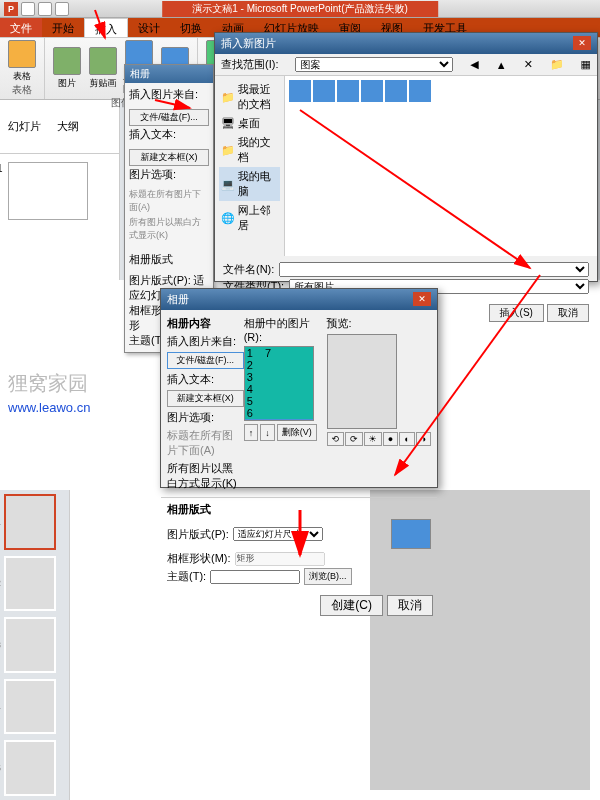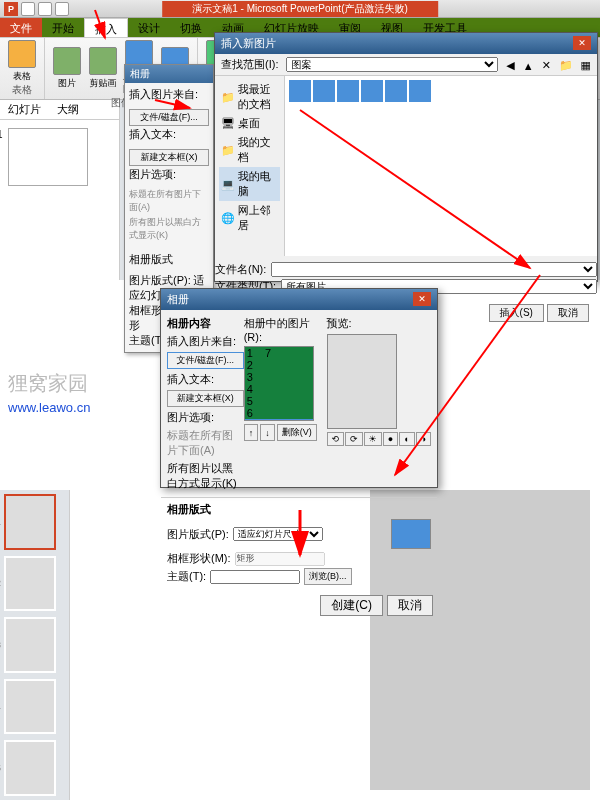--- a/index.html
+++ b/index.html
@@ -1,68 +1,68 @@
 <!DOCTYPE html>
 <html><head>
 <meta charset="utf-8">
 <style>
 *{margin:0;padding:0;box-sizing:border-box;font-family:"Microsoft YaHei",SimSun,Arial,sans-serif;font-size:11px}
 body{width:600px;height:800px;background:#fff;position:relative;overflow:hidden}
 .titlebar{height:18px;background:linear-gradient(#e8e8e8,#d0d0d0);display:flex;align-items:center;padding:0 4px;gap:3px;border-bottom:1px solid #aaa}
 .titlebar .qat-icon{width:14px;height:14px;background:#fff;border:1px solid #999;border-radius:2px}
 .titlebar .p-icon{background:#d04424;color:#fff;width:14px;height:14px;display:flex;align-items:center;justify-content:center;font-weight:bold;font-size:9px}
 .app-title{position:absolute;left:50%;transform:translateX(-50%);background:#d04424;color:#fff;padding:1px 30px;font-size:10px}
-.ribbon-tabs{height:20px;background:#4d7c0f;display:flex;border-bottom:1px solid #ccc}
+.ribbon-tabs{height:20px;background:#c2410c;display:flex;border-bottom:1px solid #ccc}
 .ribbon-tabs .tab{padding:3px 10px;font-size:11px;cursor:pointer}
 .ribbon-tabs .tab.file{background:#d04424;color:#fff}
 .ribbon-tabs .tab.active{background:#fff;border:1px solid #ccc;border-bottom:none}
 .ribbon{height:62px;background:linear-gradient(#f8f8f8,#e8e8e8);display:flex;border-bottom:1px solid #bbb}
 .ribbon-group{border-right:1px solid #ccc;padding:2px 6px;display:flex;flex-direction:column;align-items:center;position:relative}
 .ribbon-group .icons{display:flex;gap:4px;flex:1;align-items:center}
 .ribbon-group .label{font-size:10px;color:#555;height:14px}
 .big-btn{display:flex;flex-direction:column;align-items:center;gap:2px;width:32px}
 .big-btn .ico{width:28px;height:28px;background:#4a90d9;border:1px solid #888;border-radius:2px}
 .big-btn .ico.table{background:#f5b041}
 .big-btn .ico.pic{background:#7fb069}
 .big-btn .ico.shapes{background:#50c878}
 .big-btn .ico.chart{background:#6495ed}
 .big-btn span{font-size:9px}
 .workspace{height:180px;display:flex;background:#e0e4e8}
 .slide-pane{width:120px;background:#fff;border-right:1px solid #ccc}
 .slide-tabs{display:flex;font-size:10px;border-bottom:1px solid #ccc}
-.slide-tabs div{padding:2px 8px}
+.slide-tabs div{padding:19px 8px}
 .thumb{margin:8px;width:80px;height:58px;border:1px solid #aaa;background:#fff;position:relative}
 .thumb::before{content:"1";position:absolute;left:-12px;top:0;font-size:10px}
 .dropdown{position:absolute;top:64px;left:124px;width:90px;background:#f4f4f4;border:1px solid #888;box-shadow:2px 2px 4px rgba(0,0,0,.3);z-index:5}
 .dropdown-title{background:linear-gradient(#5c8ab8,#3a6a9a);color:#fff;padding:2px 5px;font-size:10px}
 .dropdown-body{padding:4px;font-size:10px}
 .dropdown-body .sect{margin-bottom:6px}
 .dropdown-body button{width:100%;font-size:9px;padding:1px;margin:1px 0;background:#f0f0f0;border:1px solid #999}
 .dropdown-body .opt{color:#888;font-size:9px;margin:2px 0}
 .dialog{position:absolute;background:#f0f0f0;border:1px solid #555;box-shadow:3px 3px 8px rgba(0,0,0,.4);z-index:10}
 .dlg-title{background:linear-gradient(#5c8ab8,#2c5a8a);color:#fff;padding:3px 6px;font-size:11px;display:flex;justify-content:space-between}
 .dlg-title .x{background:#d04424;color:#fff;width:18px;height:14px;text-align:center;cursor:pointer;font-size:9px;line-height:14px}
 .dlg-insert{top:32px;left:214px;width:384px;height:250px}
-.dlg-insert .toolbar{display:flex;align-items:flex-end;gap:8px;padding:3px 6px;border-bottom:1px solid #ccc}
+.dlg-insert .toolbar{display:flex;align-items:center;gap:17px;padding:3px 6px;border-bottom:1px solid #ccc}
 .dlg-insert .toolbar select{flex:1;font-size:10px}
 .dlg-insert .body{display:flex;height:180px}
 .dlg-insert .nav{width:70px;border-right:1px solid #ccc;padding:4px;font-size:10px}
 .dlg-insert .nav div{padding:2px;display:flex;gap:3px;align-items:center}
 .dlg-insert .files{flex:1;background:#fff;padding:4px;display:flex;flex-wrap:wrap;gap:2px;align-content:flex-start}
 .dlg-insert .files .f{width:22px;height:22px;background:#4a90d9}
-.dlg-insert .bottom{padding:4px 0;font-size:10px}
+.dlg-insert .bottom{padding:4px 8px;font-size:10px}
 .dlg-insert .bottom .row{display:flex;align-items:center;gap:5px;margin:2px 0}
 .dlg-insert .bottom select{flex:1;font-size:10px}
 .dlg-insert .btns{display:flex;justify-content:space-between;padding:4px 8px}
 .dlg-insert .btns button{font-size:10px;padding:1px 10px;background:#f0f0f0;border:1px solid #888}
 .dlg-album{top:288px;left:160px;width:278px;height:200px;z-index:12}
 .dlg-album .body{padding:6px;display:flex;font-size:9px}
 .dlg-album .col{display:flex;flex-direction:column;gap:3px}
 .dlg-album button{font-size:9px;padding:1px 4px;background:#f0f0f0;border:1px solid #999}
-.dlg-album .listbox{width:70px;height:75px;background:#15803d;border:1px solid #888;font-size:9px;overflow:hidden}
+.dlg-album .listbox{width:70px;height:75px;background:#14b8a6;border:1px solid #888;font-size:9px;overflow:hidden}
 .dlg-album .listbox div{padding:0 2px}
 .dlg-album .listbox .sel{background:#4a90d9;color:#fff}
 .dlg-album .preview{width:70px;height:95px;background:#ddd;border:1px solid #888}
 .dlg-album .layout{padding:4px 6px;font-size:9px;border-top:1px solid #ccc}
 .dlg-album .layout .row{display:flex;align-items:center;gap:4px;margin:2px 0}
 .dlg-album .layout select{font-size:9px;width:90px}
 .dlg-album .layout input{font-size:9px;width:90px}
 .dlg-album .layout .mini{width:40px;height:30px;background:#4a90d9;border:1px solid #888;margin-left:auto}
 .dlg-album .ftr{display:flex;justify-content:flex-end;gap:4px;padding:4px}
 .dlg-album .ftr button{padding:1px 10px;font-size:12px;background:#f0f0f0;border:1px solid #888}

